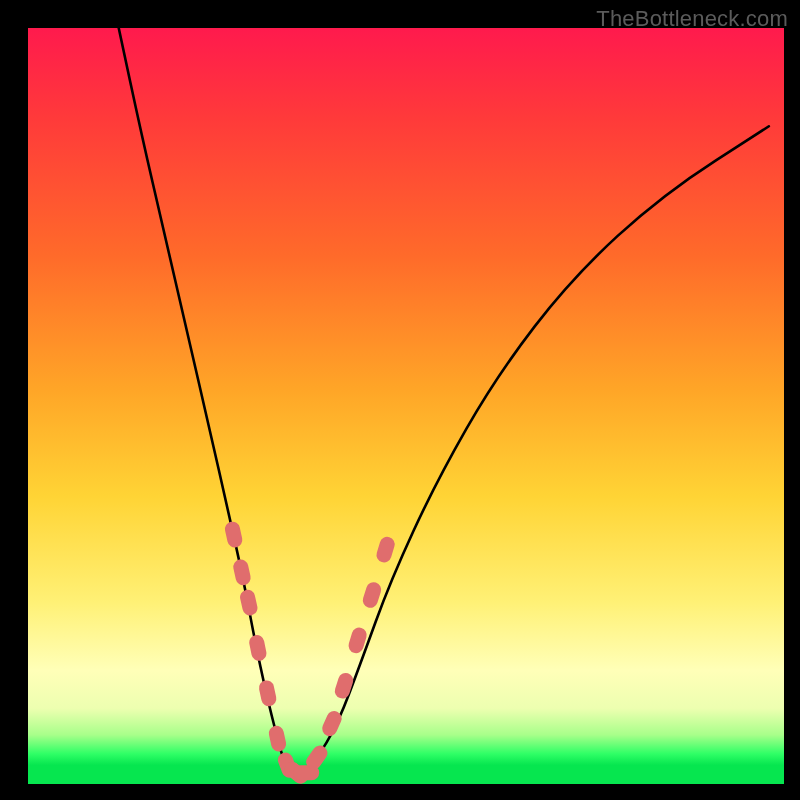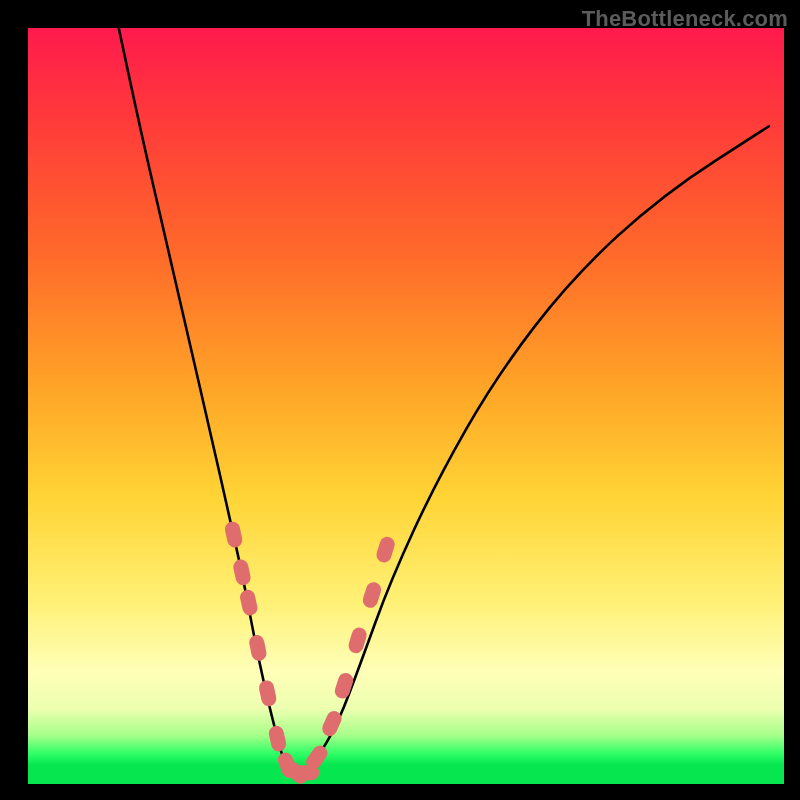--- a/index.html
+++ b/index.html
@@ -41,21 +41,21 @@
       #06e64f 100%
     );
   }
   .watermark {
     position: absolute;
     top: 6px;
     right: 12px;
     color: #5b5b5b;
     font-size: 22px;
     letter-spacing: 0.2px;
-    font-weight: 700;
+    font-weight: 400;
     user-select: none;
   }
   svg.curve {
     position: absolute;
     left: 0;
     top: 0;
     width: 756px;
     height: 756px;
   }
 </style>

